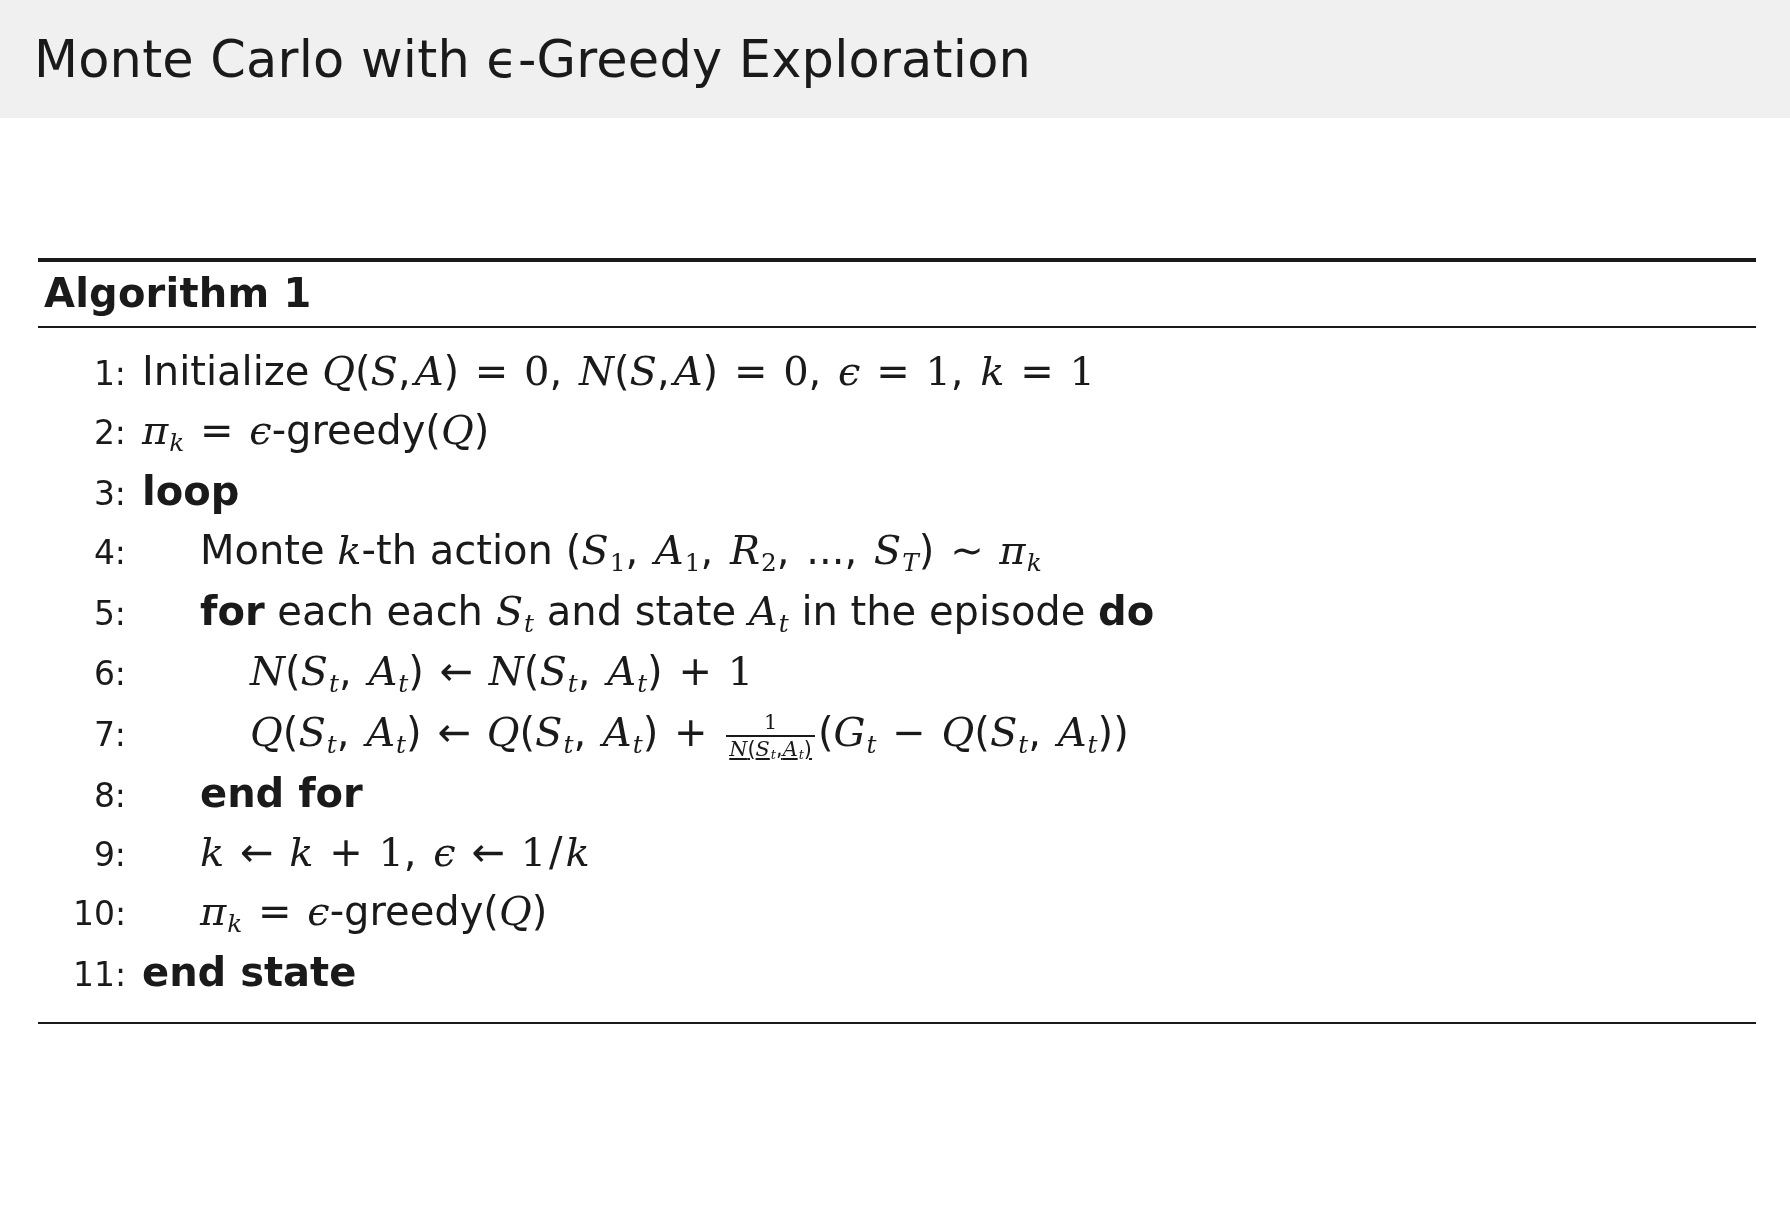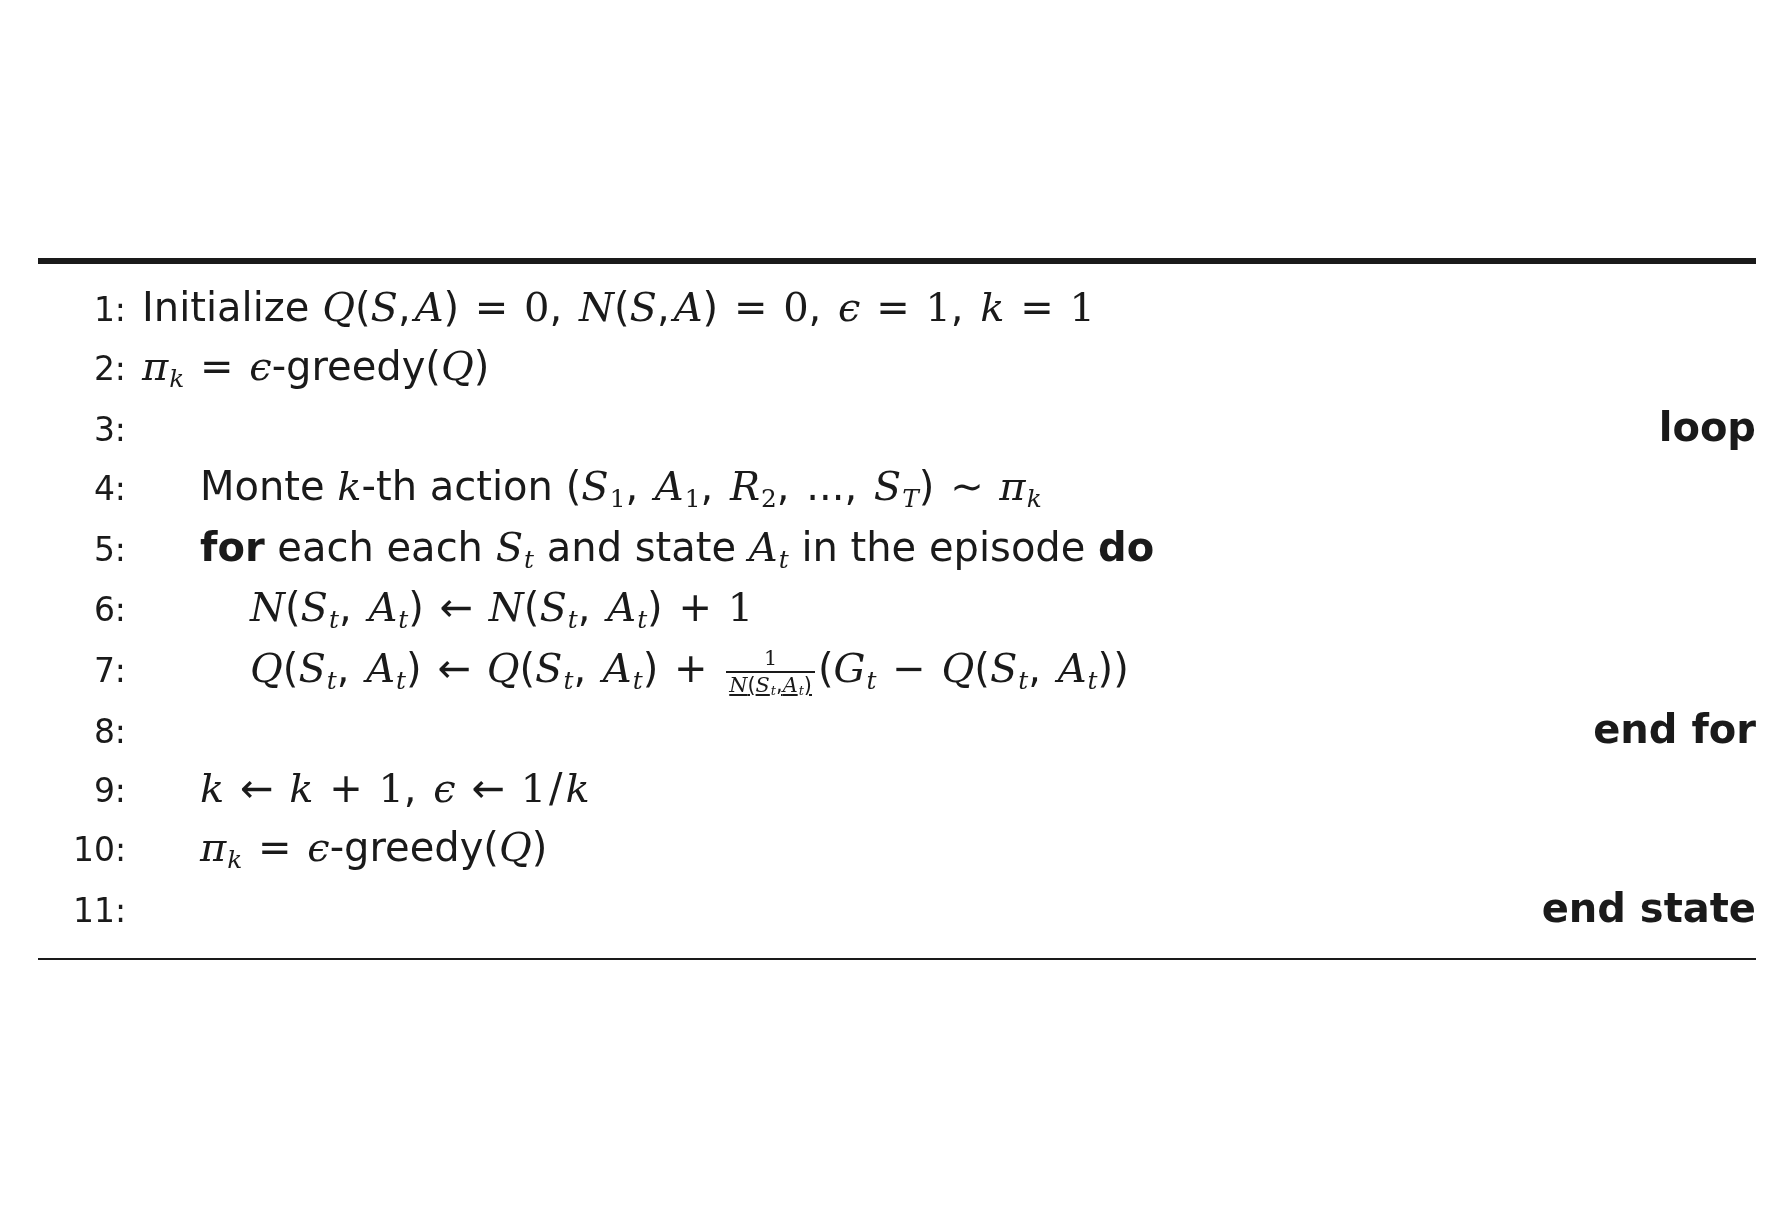--- a/index.html
+++ b/index.html
@@ -88,21 +88,21 @@
 
   
   .mi {
     font-family: "DejaVu Serif", serif;
     font-style: italic;
   }
   .mup {
     font-family: "DejaVu Serif", serif;
     font-style: normal;
   }
-  .bold { font-weight: 700; text-align: right; }
+  .bold { font-weight: 700; }
   sub.sb {
     font-family: "DejaVu Serif", serif;
     font-style: italic;
     font-size: 0.62em;
     vertical-align: -0.28em;
     padding-left: 1px;
   }
   sub.sbn {
     font-family: "DejaVu Serif", serif;
     font-style: normal;
@@ -128,25 +128,29 @@
     padding: 2px 3px 0 3px;
     text-decoration: underline;
   }
   .op { padding: 0 3px; }
 </style>
 </head>
 <body>
 
 <div class="slide">
 
+  <div class="title-bar">
+    <div class="slide-title">Monte Carlo with ϵ-Greedy Exploration</div>
+  </div>
 
   <div class="algo-box">
 
     <div class="rule-top"></div>
 
+    <div class="algo-head">Algorithm 1</div>
 
     <div class="rule-mid"></div>
 
     <div class="algo-lines">
 
       <div class="algo-line">
         <span class="ln">1:</span>
         <span class="body-txt ind1"><span>Initialize</span> <span class="mi">Q</span>(<span class="mi">S</span>, <span class="mi">A</span>) <span class="op">=</span> <span class="mup">0</span>,  <span class="mi">N</span>(<span class="mi">S</span>, <span class="mi">A</span>) <span class="op">=</span> <span class="mup">0</span>,  <span class="mi">ϵ</span> <span class="op">=</span> <span class="mup">1</span>,  <span class="mi">k</span> <span class="op">=</span> <span class="mup">1</span></span>
       </div>
 

